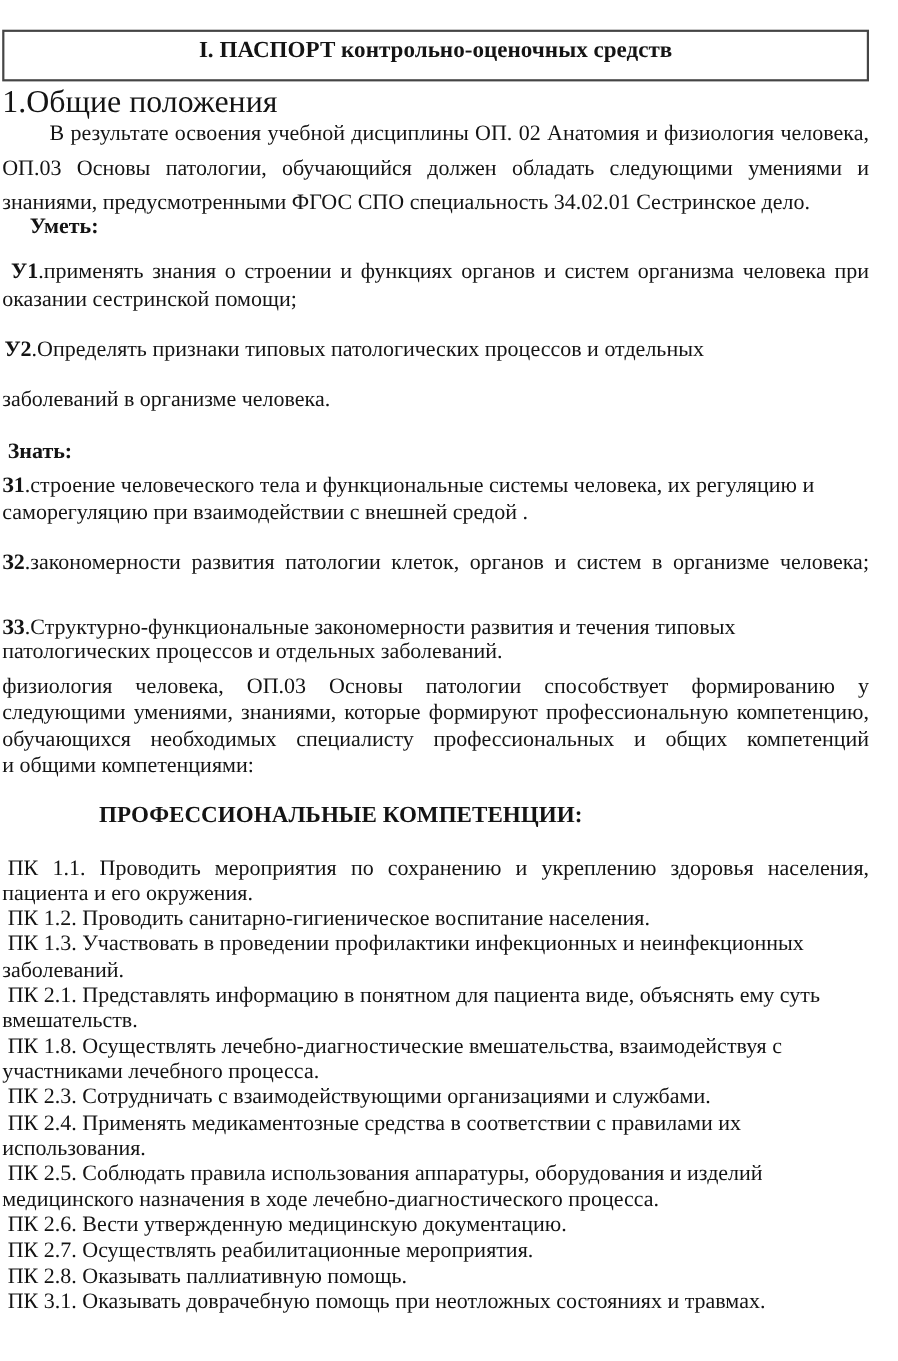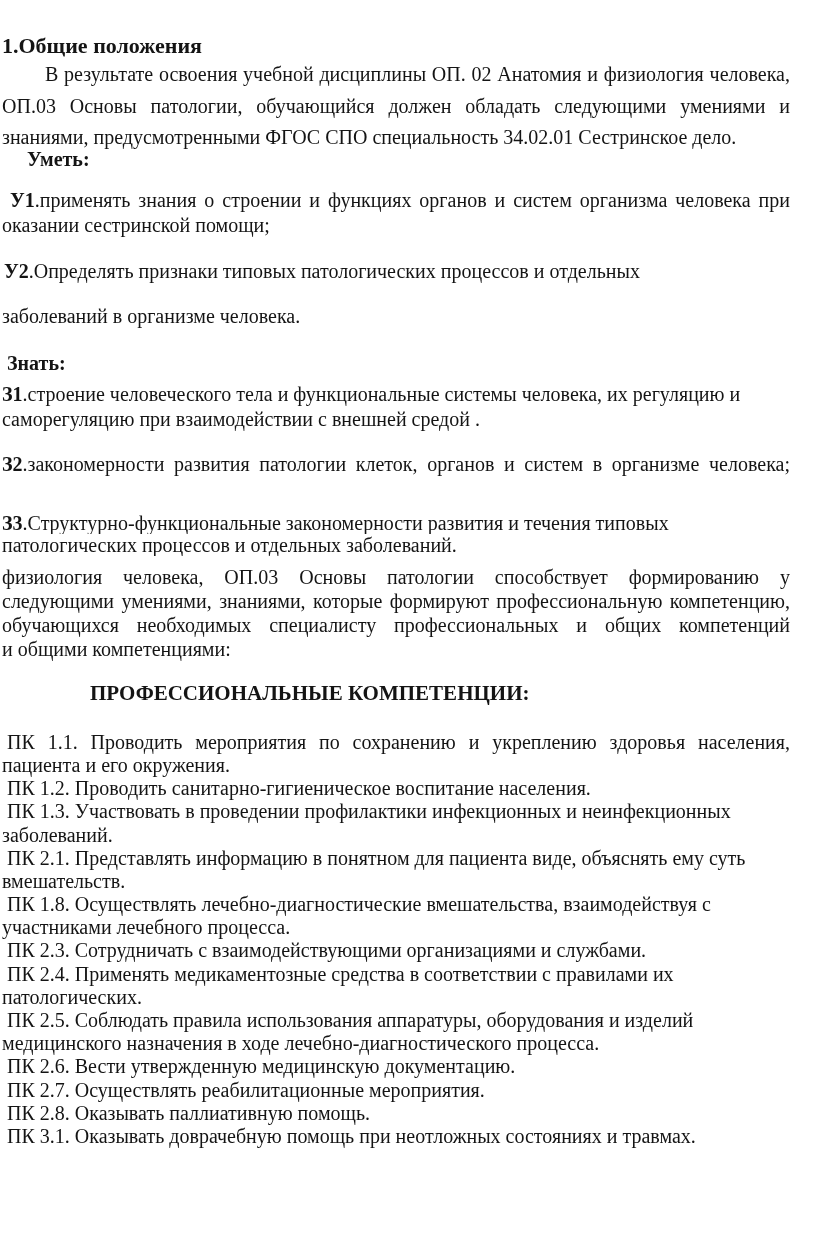--- a/index.html
+++ b/index.html
@@ -14,21 +14,21 @@
   .title-box{
     border:2px solid #454545;
     height:40px;
     text-align:center;
     font-weight:bold;
     font-size:21px;
     padding-top:3px;
     box-sizing:content-box;
   }
   .title-box .title{line-height:26px;}
-  .h1{margin-top:6px;font-size:22px;font-weight:bold;line-height:26px;}
+  .h1{margin-top:6px;font-size:29px;font-weight:normal;line-height:26px;}
   .label{font-size:20px;font-weight:bold;line-height:24px;}
   .b-umet{margin-top:-7px;padding-left:25px;}
   .b-znat{margin-top:22px;padding-left:5px;}
   .blk{font-size:20px;}
   .line{overflow:hidden;white-space:normal;}
   .jst{text-align:justify;text-align-last:justify;}
   .gap{margin-top:20px;}
   .b-para1 .line{line-height:31.6px;height:31.6px;}
   .b-u1 .line,.b-u2 .line,.b-z1 .line,.b-z2 .line{line-height:25px;height:25px;}
   .b-u1{margin-top:17px;}
@@ -42,20 +42,23 @@
   .h2{margin-top:20px;padding-left:88px;font-size:21px;font-weight:bold;line-height:25px;}
   .b-pk{margin-top:25px;}
   .b-pk .line{line-height:23.2px;height:23.2px;}
   b{font-weight:bold;}
 </style>
 </head>
 <body>
 
 <div class="page">
 
+  <div class="title-box">
+    <div class="title">I. ПАСПОРТ контрольно-оценочных средств</div>
+  </div>
 
   <div class="h1">1.Общие положения</div>
 
   <div class="blk b-para1">
       <div class="line jst" style="text-indent: 43px;">В результате освоения учебной дисциплины ОП. 02 Анатомия и физиология человека,</div>
       <div class="line jst">ОП.03 Основы патологии, обучающийся должен обладать следующими умениями и</div>
       <div class="line">знаниями, предусмотренными ФГОС СПО специальность 34.02.01 Сестринское дело.</div>
     </div>
 
   <div class="label b-umet">Уметь:</div>
@@ -113,21 +116,21 @@
       </div>
     <div>
         <div class="line" style="text-indent: 5px;">ПК 1.8. Осуществлять лечебно-диагностические вмешательства, взаимодействуя с</div>
         <div class="line">участниками лечебного процесса.</div>
       </div>
     <div>
         <div class="line" style="text-indent: 5px;">ПК 2.3. Сотрудничать с взаимодействующими организациями и службами.</div>
       </div>
     <div>
         <div class="line" style="text-indent: 5px;">ПК 2.4. Применять медикаментозные средства в соответствии с правилами их</div>
-        <div class="line">патологических.</div>
+        <div class="line">использования.</div>
       </div>
     <div>
         <div class="line" style="text-indent: 5px;">ПК 2.5. Соблюдать правила использования аппаратуры, оборудования и изделий</div>
         <div class="line">медицинского назначения в ходе лечебно-диагностического процесса.</div>
       </div>
     <div>
         <div class="line" style="text-indent: 5px;">ПК 2.6. Вести утвержденную медицинскую документацию.</div>
       </div>
     <div>
         <div class="line" style="text-indent: 5px;">ПК 2.7. Осуществлять реабилитационные мероприятия.</div>

